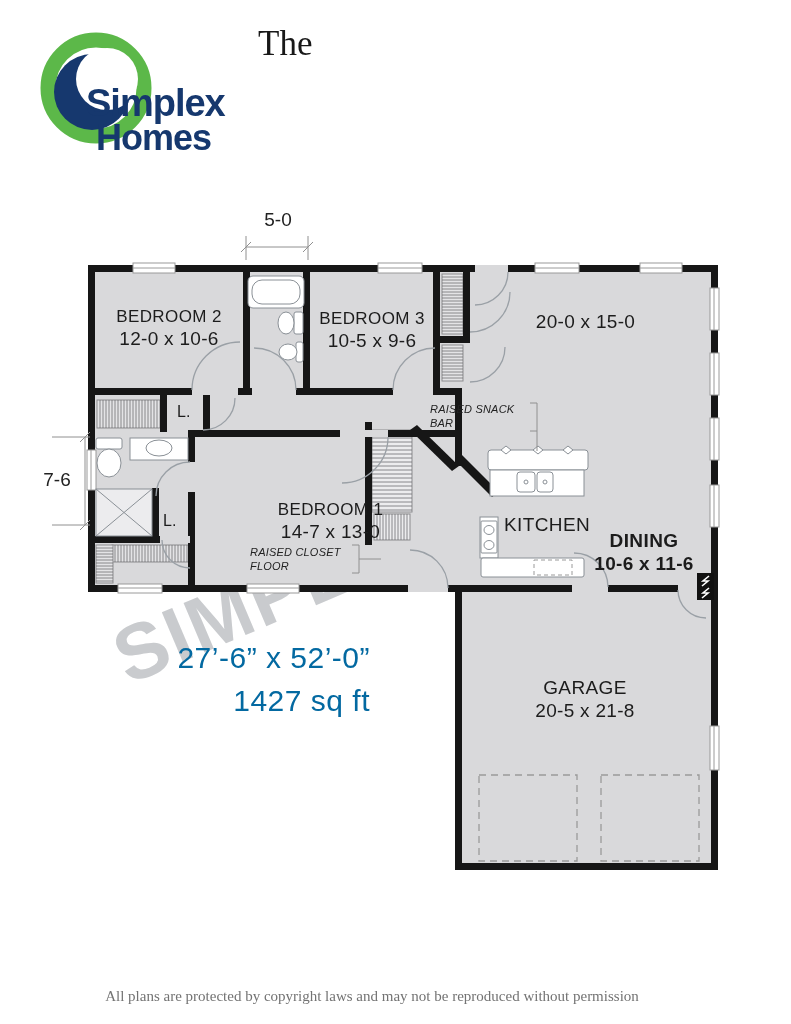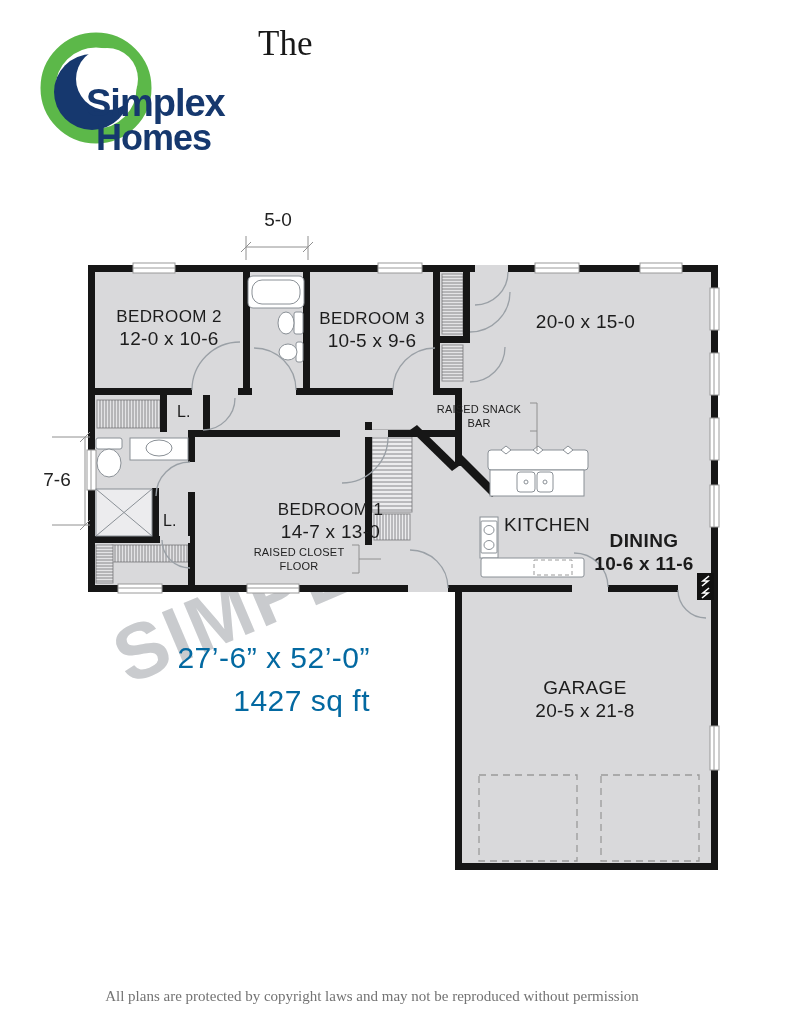--- a/index.html
+++ b/index.html
@@ -20,21 +20,21 @@
   .watermark{position:absolute;left:118px;top:615px;z-index:1;color:#c9cbce;
              font-size:78px;font-weight:bold;letter-spacing:2px;white-space:nowrap;
              transform:rotate(-23deg);transform-origin:left center;}
   
   .plan-svg{position:absolute;left:0;top:0;z-index:2;}
   
   .lbl{position:absolute;z-index:3;text-align:center;color:#1c1c1c;}
   .room-name{font-size:17px;letter-spacing:.4px;}
   .room-name.big{font-size:19px;}
   .room-dims{font-size:19px;margin-top:1px;letter-spacing:.3px;}
-  .note{font-size:11px;line-height:1.3;text-align:center;letter-spacing:.2px;color:#222;}
+  .note{font-size:11px;line-height:1.3;text-align:left;letter-spacing:.2px;color:#222;font-style:italic;}
   .linen{font-size:16px;color:#1c1c1c;}
   .dimtxt{font-size:19px;color:#222;}
   .overall{position:absolute;left:130px;top:637px;width:240px;z-index:3;text-align:right;
            color:#0369a1;font-size:30px;line-height:1.42;letter-spacing:.5px;}
   
   .footer{position:absolute;left:0;top:988px;width:100%;text-align:center;z-index:3;
           font-family:"Liberation Serif",serif;font-size:15px;color:#737373;}
 </style>
 </head>
 <body>

